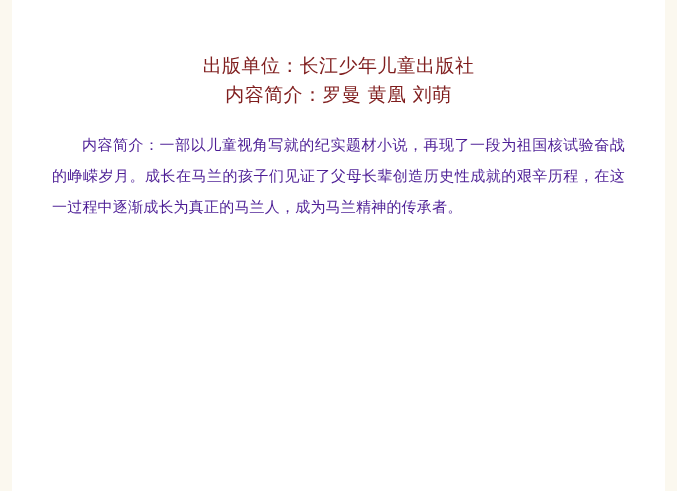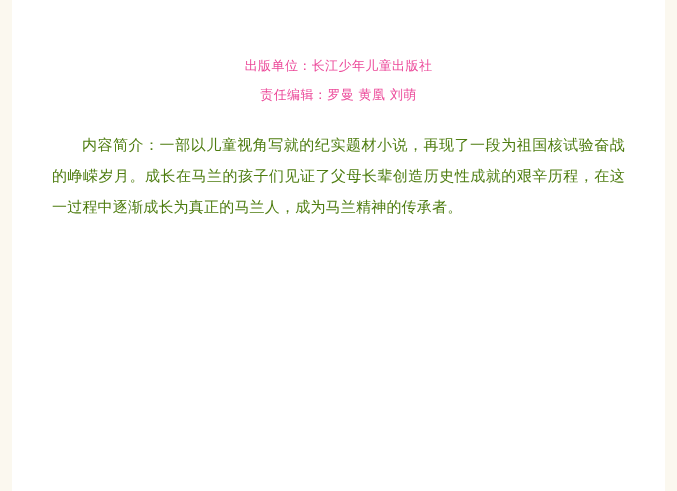--- a/index.html
+++ b/index.html
@@ -43,34 +43,34 @@
     width: 653px;
     height: 491px;
     box-sizing: border-box;
     padding: 0 40px;
   }
   .meta-block {
     padding-top: 52px;
     text-align: center;
   }
   .meta-line {
-    font-size: 13px;
-    color: #ec4899;
+    font-size: 19px;
+    color: #7f1d1d;
     line-height: 27px;
     letter-spacing: 0.4px;
   }
   .meta-line.first {
     margin-bottom: 2px;
   }
   .body-block {
     margin-top: 22px;
   }
   .para {
     font-size: 15px;
-    color: #4d7c0f;
+    color: #4c1d95;
     line-height: 31px;
     text-align: justify;
     text-justify: inter-ideograph;
     text-indent: 2em;
     letter-spacing: 0.2px;
   }
   .para + .para {
     margin-top: 26px;
   }
 </style>
@@ -79,21 +79,21 @@
 
 <div class="page">
 
   <div class="left-band"></div>
   <div class="right-band"></div>
 
   <div class="content">
 
     <div class="meta-block">
       <div class="meta-line first">出版单位：长江少年儿童出版社</div>
-      <div class="meta-line">责任编辑：罗曼 黄凰 刘萌</div>
+      <div class="meta-line">内容简介：罗曼 黄凰 刘萌</div>
     </div>
 
     <div class="body-block">
       <p class="para">内容简介：一部以儿童视角写就的纪实题材小说，再现了一段为祖国核试验奋战的峥嵘岁月。成长在马兰的孩子们见证了父母长辈创造历史性成就的艰辛历程，在这一过程中逐渐成长为真正的马兰人，成为马兰精神的传承者。</p>
     </div>
 
   </div>
 </div>
 
 </body></html>

